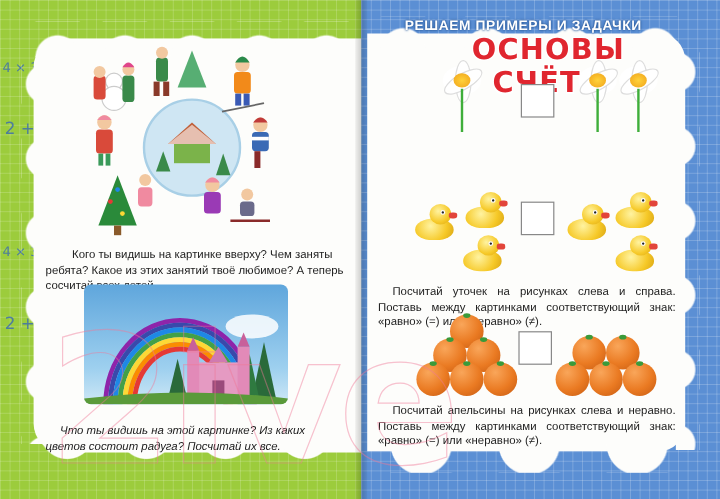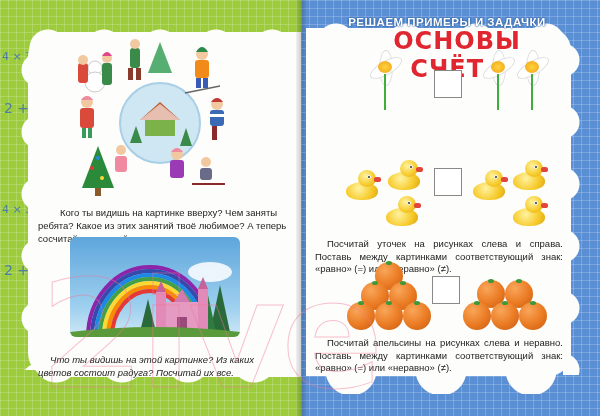--- a/index.html
+++ b/index.html
@@ -90,21 +90,20 @@
     background: radial-gradient(circle at 45px 0px, #fdfdfb 25px, transparent 26px) 0 0/ 90px 24px repeat-x;
   }
   .page-right .scallop-right {
     position: absolute; left: 262px; top: 30px; width: 20px; height: 345px;
     background: radial-gradient(circle at 0px 30px, #fdfdfb 16px, transparent 17px) 0 0/ 20px 62px repeat-y;
   }
   .section-header-right {
     position: absolute; top: 16px; left: 0; width: 270px; text-align: center;
     color: #fff; font-weight: bold; font-size: 11.5px; letter-spacing: 0.5px;
     text-shadow: 0 0 2px #2a5a9a, 0 0 2px #2a5a9a;
-    margin-left: 11px;
   }
   .page-title {
     position: absolute; top: 27px; left: 0; width: 270px; text-align: center;
     color: #e0262f; font-weight: bold; font-size: 24px; letter-spacing: 1px;
     font-family: "DejaVu Sans", sans-serif;
     text-shadow: 1px 1px 0 #fff, -1px -1px 0 #fff, 1px -1px 0 #fff, -1px 1px 0 #fff;
     padding-left: 42px;
   }
 
   .row { position: absolute; left: 0; width: 299px; }

